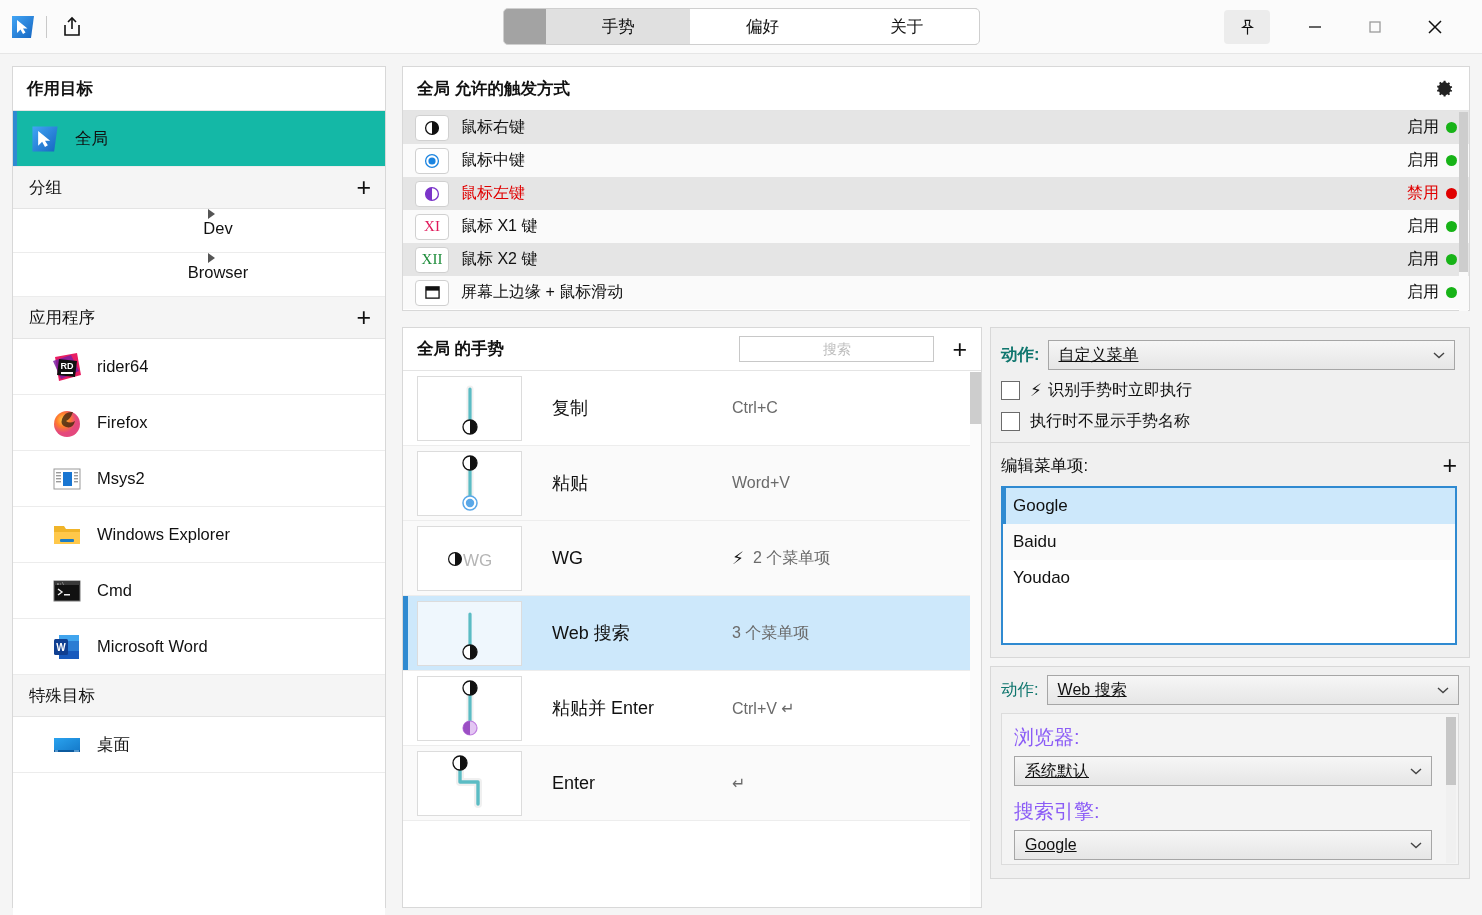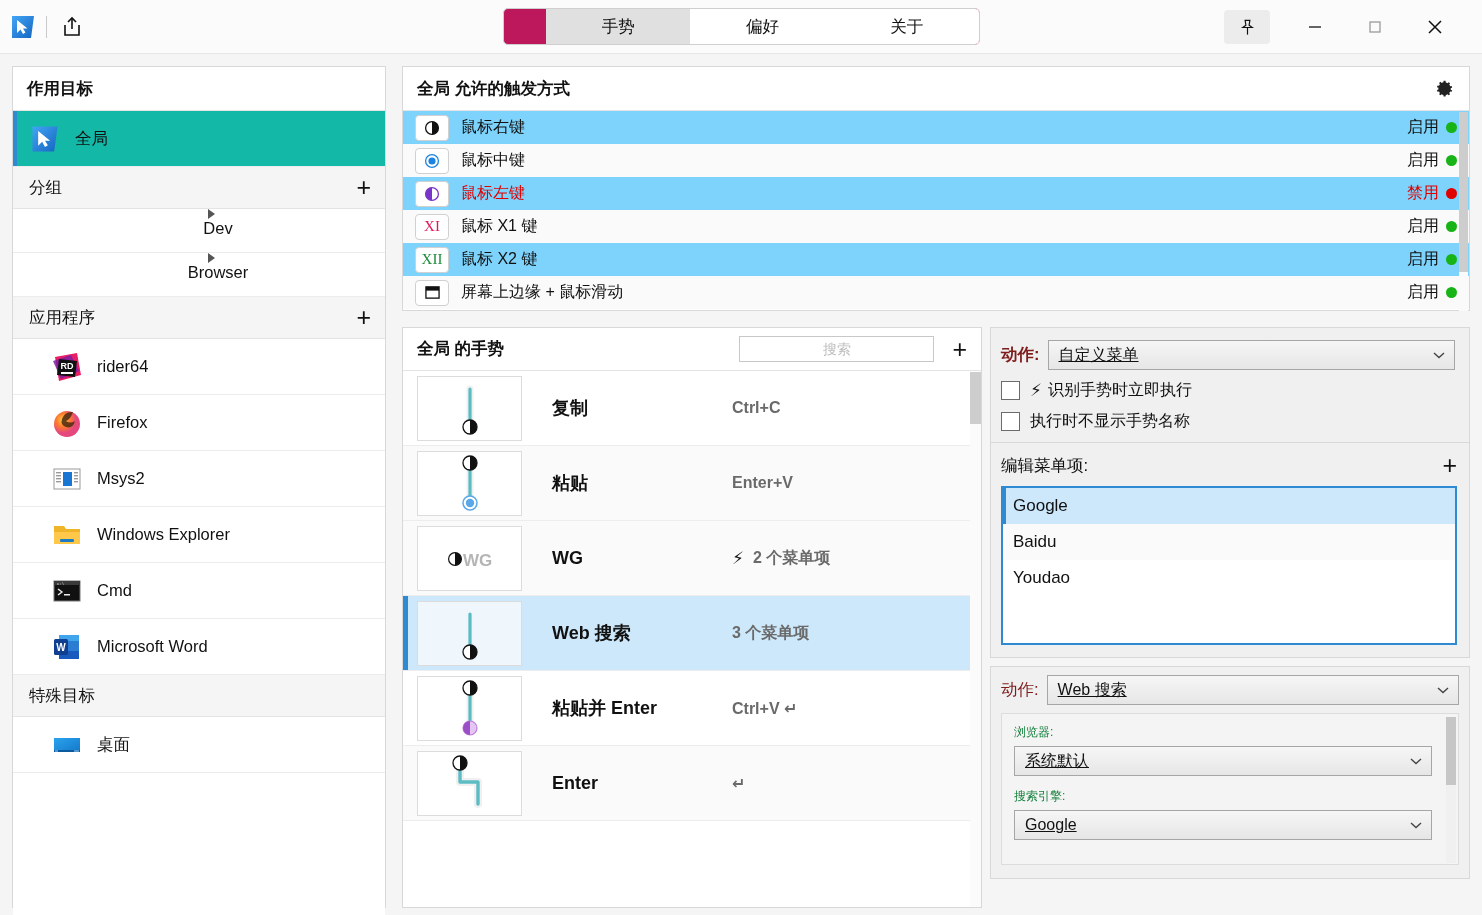--- a/index.html
+++ b/index.html
@@ -34,21 +34,21 @@
   }
   .tb-share {
     width: 30px; height: 30px;
     display: flex; align-items: center; justify-content: center;
     cursor: pointer;
   }
 
   .tabs {
     position: absolute; left: 503px; top: 8px;
     width: 477px; height: 37px;
-    background: #be185d;
+    background: #a3a3a3;
     border: 1px solid #cfcfcf;
     border-radius: 5px;
     display: flex;
     overflow: hidden;
     padding-left: 42px;
   }
   .tab {
     flex: 1;
     display: flex; align-items: center; justify-content: center;
     font-size: 16.5px; color: #111;
@@ -145,21 +145,21 @@
     padding: 0 14px 0 14px;
     font-size: 16.5px; font-weight: bold; color: #111;
     border-bottom: 1px solid #e4e4e4;
   }
   .gear { cursor: pointer; display: flex; }
   .trig-row {
     height: 33px;
     display: flex; align-items: center;
     padding: 0 12px 0 12px;
     font-size: 16px; color: #111;
-    background: #7dd3fc;
+    background: #e5e5e5;
     cursor: pointer;
   }
   .trig-row.alt { background: #fafafa; }
   .trig-icon {
     width: 34px; height: 26px;
     border: 1px solid #d0d0d0;
     border-radius: 4px;
     display: flex; align-items: center; justify-content: center;
     margin-right: 12px; background: #fff;
     flex: 0 0 34px;
@@ -195,21 +195,21 @@
     border: 1px solid #c8c8c8;
     background: #ffffff;
     font-size: 14px; color: #111;
     text-align: center;
     padding: 0 6px;
     outline: none;
     font-family: "Liberation Sans", sans-serif;
   }
   .search::placeholder { color: #bdbdbd; text-align: center; }
   .g-plus { margin-left: 18px; }
-  .g-list { position: relative; height: 537px; font-weight: bold; }
+  .g-list { position: relative; height: 537px; }
   .g-row {
     height: 75px;
     display: flex; align-items: center;
     border-bottom: 1px solid #ededed;
     cursor: pointer;
     background: #ffffff;
     position: relative;
     padding-left: 14px;
   }
   .g-row.alt { background: #fafafa; }
@@ -247,21 +247,21 @@
     position: absolute; left: 990px; top: 327px;
     width: 480px; height: 581px;
   }
   .action-box {
     background: #f0f0f0;
     border: 1px solid #d8d8d8;
     border-bottom: none;
     padding: 12px 14px 10px 10px;
   }
   .row-inline { display: flex; align-items: center; }
-  .lbl-bold { font-size: 16.5px; font-weight: bold; color: #7f1d1d; margin-right: 8px; }
+  .lbl-bold { font-size: 16.5px; font-weight: bold; color: #0f766e; margin-right: 8px; }
   .combo {
     height: 30px;
     border: 1px solid #a6a6a6;
     background: linear-gradient(#f6f6f6, #e6e6e6);
     display: flex; align-items: center;
     padding: 0 8px 0 10px;
     font-size: 16px; color: #111;
     cursor: pointer;
     position: relative;
     flex: 1;
@@ -328,21 +328,21 @@
   }
   .detail-inner {
     margin-top: 8px;
     background: #f4f4f4;
     border: 1px solid #dcdcdc;
     padding: 10px 10px 10px 12px;
     height: 152px;
     position: relative;
     overflow: hidden;
   }
-  .fld-label { font-size: 12px; color: #15803d; margin-bottom: 5px; }
+  .fld-label { font-size: 20px; color: #8b5cf6; margin-bottom: 5px; }
   .fld-label.second { margin-top: 12px; }
   .d-scroll {
     position: absolute; right: 2px; top: 3px;
     width: 10px; height: 146px; background: #f0f0f0;
   }
   .d-scroll i { display: block; width: 10px; height: 68px; background: #c6c6c6; }
 
   .svgicon { display: block; }
 </style>
 </head>
@@ -665,21 +665,21 @@
             <path d="M52 14 L52 48" stroke="#f0f0f0" stroke-width="7" fill="none" stroke-linecap="round"></path>
             <path d="M52 14 L52 48" stroke="#5bbcc4" stroke-width="3.2" fill="none" stroke-linecap="round"></path>
             <circle cx="52" cy="11" r="7" fill="#fff" stroke="#111" stroke-width="1.3"></circle>
             <path d="M52 4 A7 7 0 0152 18 Z" fill="#111"></path>
             <circle cx="52" cy="51" r="7" fill="#fff" stroke="#5aa8e8" stroke-width="1.5"></circle>
             <circle cx="52" cy="51" r="4.2" fill="#5aa8e8"></circle>
           </svg>
         </span>
         <span class="g-name">粘贴</span>
         <span class="g-meta">
-          <span>Enter+V</span>
+          <span>Word+V</span>
         </span>
       </div>
 
 
       <div class="g-row alt">
         <span class="thumb">
           <svg class="svgicon" width="103" height="63" viewBox="0 0 103 63">
             <circle cx="37" cy="32" r="6.4" fill="#fff" stroke="#111" stroke-width="1.2"></circle>
             <path d="M37 25.6 A6.4 6.4 0 0137 38.4 Z" fill="#111"></path>
             <text x="45" y="39" font-size="17" fill="#b5b5b5" font-family="Liberation Sans, sans-serif">WG</text>

